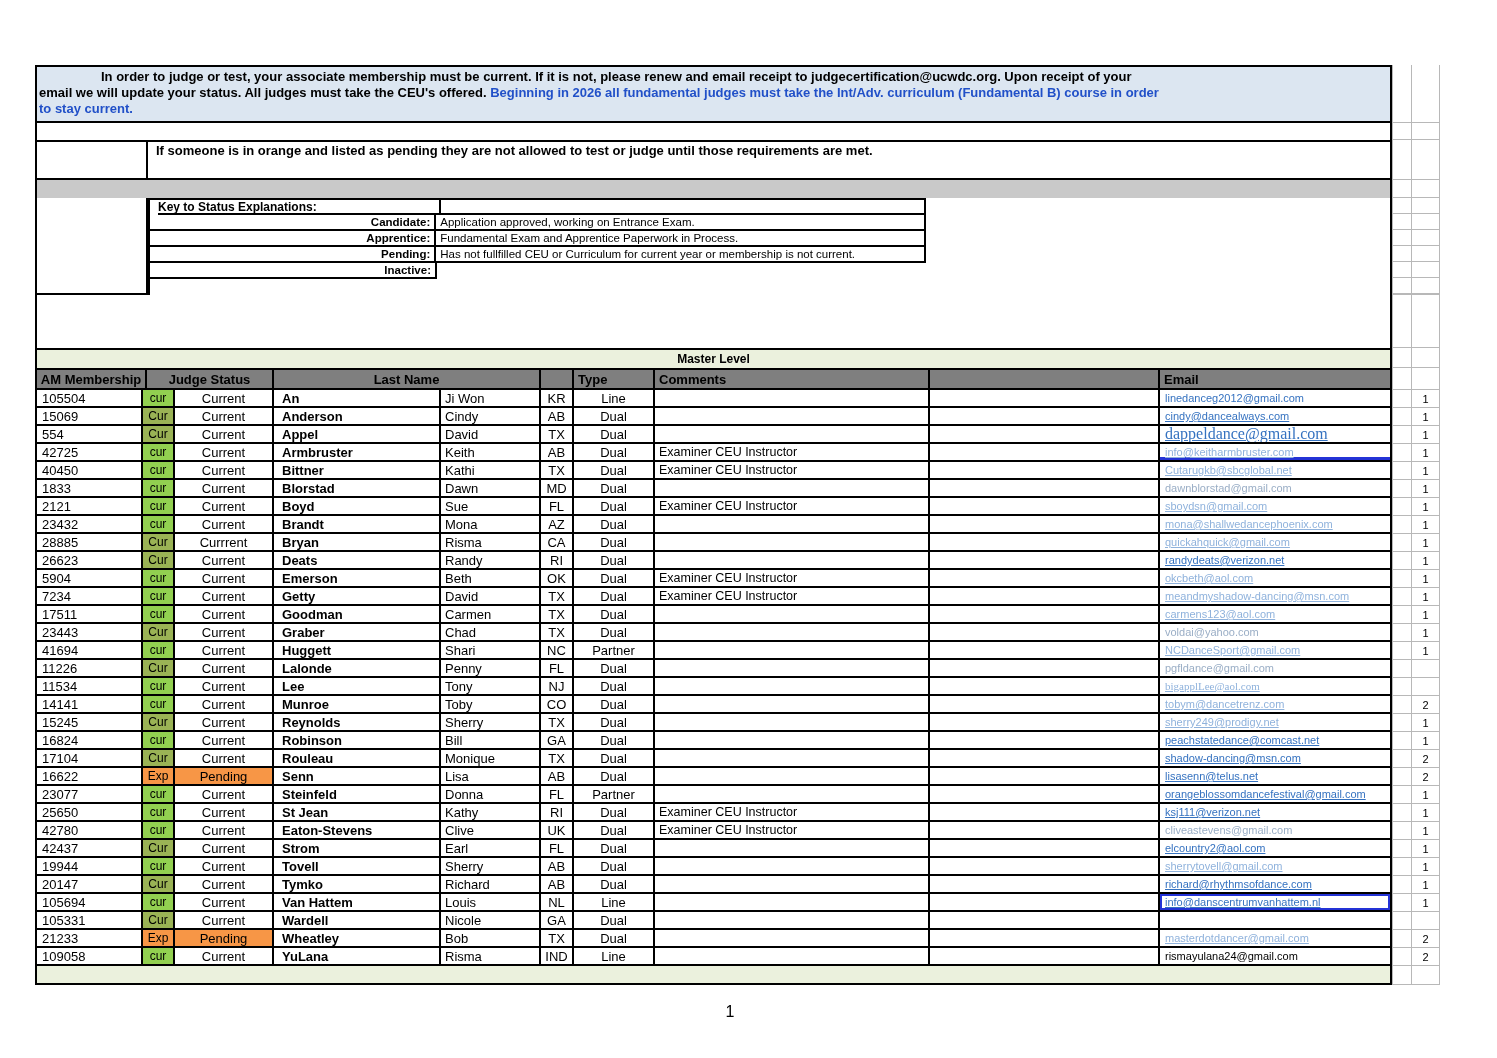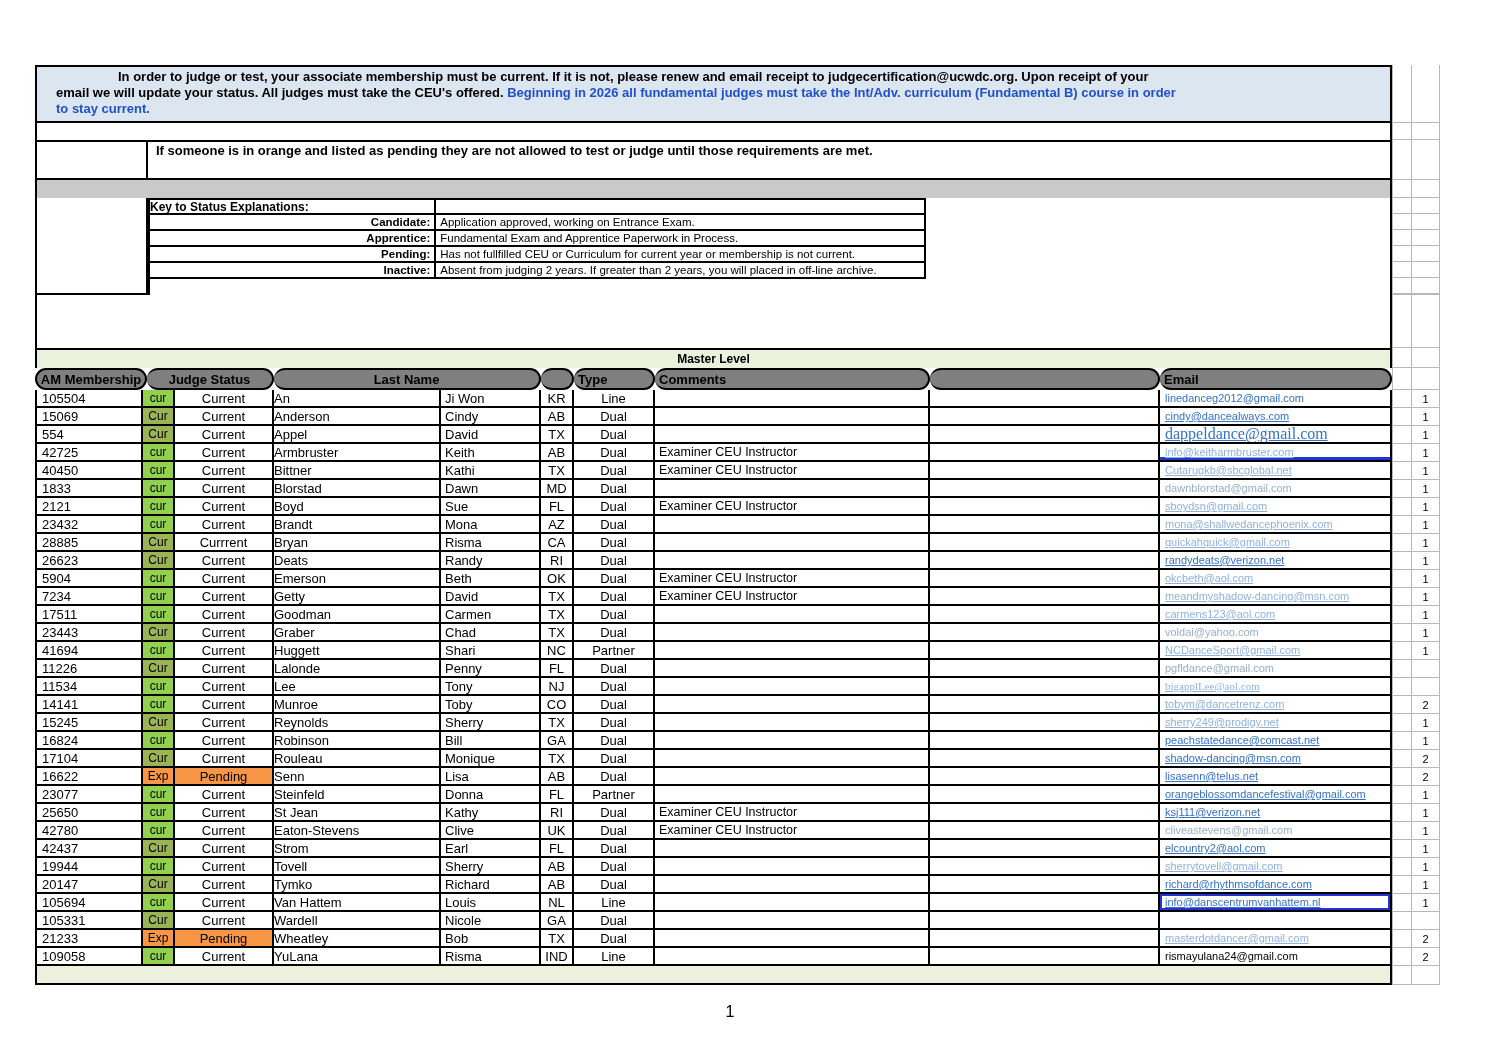--- a/index.html
+++ b/index.html
@@ -9,21 +9,21 @@
   }
   .band{display:flex;margin-left:35px;}
   .band .main{width:1357px;box-sizing:border-box;position:relative;}
   .edge{box-sizing:border-box;background:#fff;border-right:1px solid var(--grid-gray);border-bottom:1px solid var(--grid-gray);}
   .edge.e1{width:20px;border-left:1px solid var(--grid-gray);}
   .edge.e2{width:28px;font-size:11px;text-align:center;line-height:16px;}
   .key-edge{background-image:repeating-linear-gradient(to bottom,#fff 0 15px,var(--grid-gray) 15px 16px);}
 
   
   .band-banner{height:58px;}
-  .band-banner .main{border:2px solid #000;background:var(--banner-bg);padding:2px 6px 0 19px;}
+  .band-banner .main{border:2px solid #000;background:var(--banner-bg);padding:2px 6px 0 2px;}
   .banner-text{font-size:13px;font-weight:bold;line-height:16px;width:1122px;text-indent:62px;}
   .banner-text .hl{color:var(--banner-hl);}
   .band-strip{height:17px;}
   .band-strip .main{border-left:2px solid #000;border-right:2px solid #000;}
 
   
   .band-note{height:40px;}
   .band-note .main{display:flex;}
   .note-left{width:113px;box-sizing:border-box;border:2px solid #000;}
   .note-cell{width:1244px;box-sizing:border-box;border:2px solid #000;border-left:none;padding:1px 8px;font-size:13px;font-weight:bold;}
@@ -35,51 +35,51 @@
   .band-key{height:97px;}
   .band-key .main{display:flex;}
   .key-left{width:113px;box-sizing:border-box;border:2px solid #000;border-top:none;}
   .key-table{width:778px;box-sizing:border-box;border-top:2px solid #000;border-left:2px solid #000;font-size:11.5px;}
   .key-filler{width:466px;box-sizing:border-box;border-right:2px solid #000;}
   .key-row{display:flex;height:16px;}
   .key-row.title-row{height:15px;}
   .kcell{box-sizing:border-box;border-right:2px solid #000;border-bottom:2px solid #000;display:flex;align-items:center;}
   .k-label{width:287px;justify-content:flex-end;padding-right:4px;font-weight:bold;}
   .k-desc{width:491px;padding-left:4px;}
-  .k-title{width:287px;padding-left:0;font-weight:bold;font-size:12px;}
+  .k-title{width:287px;padding-left:0;font-weight:bold;font-size:12px;margin-left:8px;}
   .k-title-right{width:491px;}
 
   .band-gap{height:53px;}
   .band-gap .main{border-left:2px solid #000;border-right:2px solid #000;}
 
   
   .band-master{height:20px;}
   .band-master .main{background:var(--band-green);border:2px solid #000;border-bottom:none;
     display:flex;align-items:center;justify-content:center;font-size:12px;font-weight:bold;}
   .band-header{height:22px;}
   .hrow{display:grid;grid-template-columns:112px 127px 267px 33px 81px 275px 230px 232px 20px 28px;height:22px;}
   .hcell{box-sizing:border-box;background:var(--header-bg);border-right:2px solid #000;border-top:2px solid #000;border-bottom:2px solid #000;
-    font-size:13px;font-weight:bold;display:flex;align-items:center;justify-content:center;border-radius:11px;}
+    font-size:13px;font-weight:bold;display:flex;align-items:center;justify-content:center;}
   .hcell:first-child{border-left:2px solid #000;}
   .hcell.left{justify-content:flex-start;padding-left:4px;}
   .hrow .edge{border-top:none;background:#fff;}
 
   .tbody{margin-left:35px;}
   .tr{display:grid;grid-template-columns:108px 32px 99px 167px 100px 33px 81px 275px 230px 232px 20px 28px;height:18px;}
   .td{box-sizing:border-box;border-right:2px solid #000;border-bottom:2px solid #000;font-size:13px;
     display:flex;align-items:center;overflow:hidden;white-space:nowrap;background:#fff;}
   .td:first-child{border-left:2px solid #000;}
   .c-id{padding-left:5px;}
   .c-abbr{justify-content:center;font-size:12px;}
   .abbr-g1{background:var(--green1);}
   .abbr-g2{background:var(--green2);}
   .abbr-or{background:var(--orange);}
   .c-status{justify-content:center;}
   .c-status.orange{background:var(--orange);}
-  .c-last{font-weight:normal;padding-left:0;}
+  .c-last{font-weight:bold;padding-left:8px;}
   .c-first{padding-left:4px;}
   .c-state{justify-content:center;}
   .c-type{justify-content:center;}
   .c-cmt{padding-left:4px;font-size:12.5px;}
   .c-email{padding-left:5px;font-size:11px;}
   .c-email.sel{box-shadow:inset 0 0 0 2px var(--sel-blue);}
   .c-email.rule{box-shadow:inset 0 -3px 0 0 var(--sel-blue);}
   .tr .edge{border-right:1px solid var(--grid-gray);border-bottom:1px solid var(--grid-gray);}
   .email{text-decoration:none;color:var(--link-blue);cursor:pointer;}
   .email.u{text-decoration:underline;}
@@ -149,21 +149,20 @@
   </div>
 
 
   <div class="key-row">
     <div class="kcell k-label">Pending:</div>
     <div class="kcell k-desc">Has not fullfilled CEU or Curriculum for current year or membership is not current.</div>
   </div>
 
   <div class="key-row">
     <div class="kcell k-label">Inactive:</div>
-    <div class="kcell k-desc">Absent from judging 2 years. If  greater than 2 years, you will placed in off-line archive.</div>
   </div>
 </div>
       </div>
       <div class="key-filler"></div>
     </div>
     <div class="edge e1 key-edge"></div>
     <div class="edge e2 key-edge"></div>
   </div>
 
   <div class="band band-gap">

